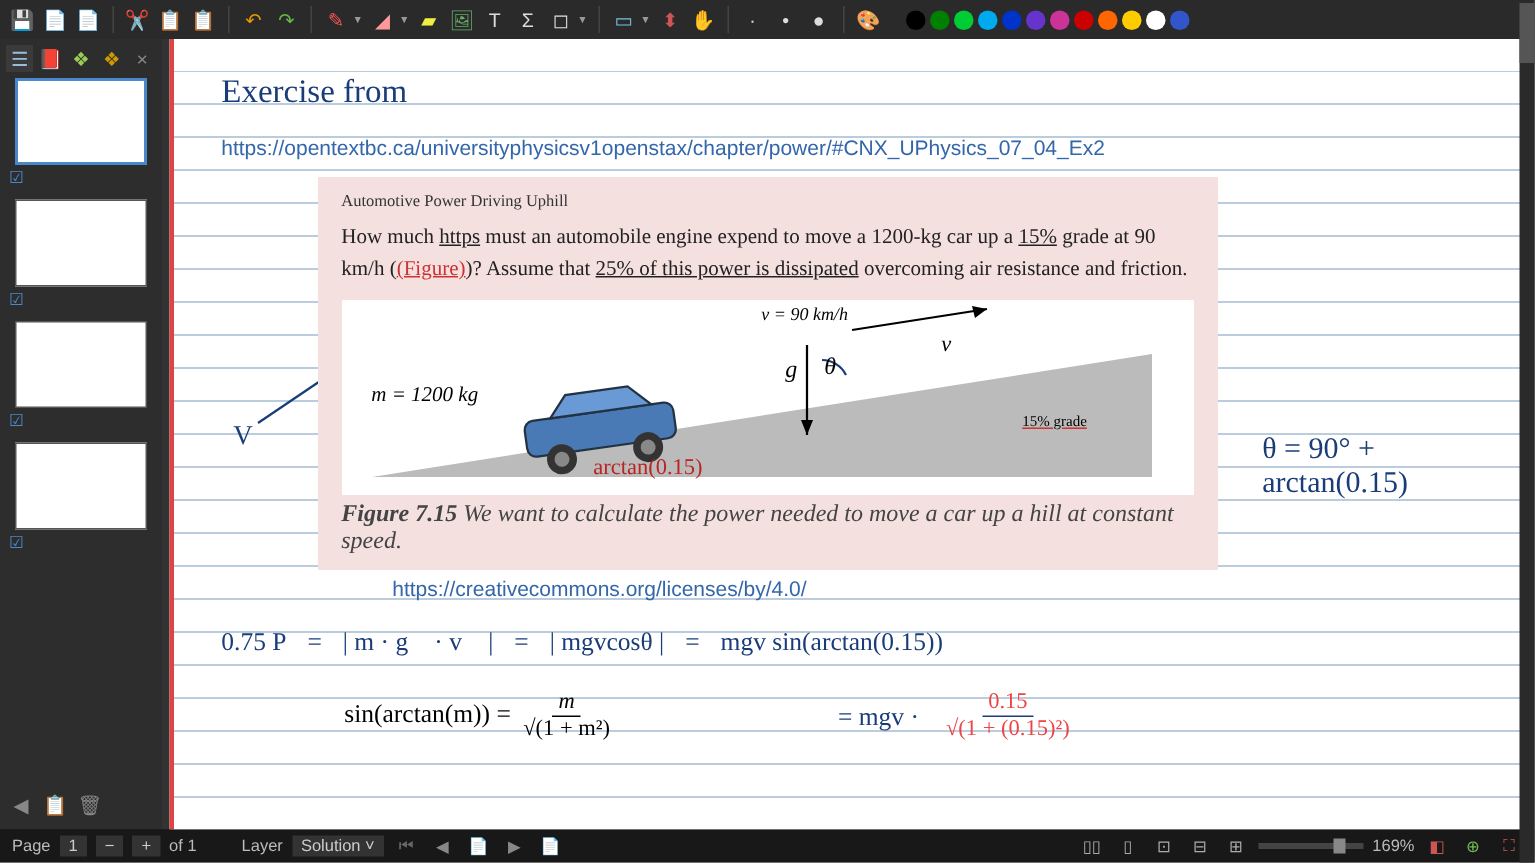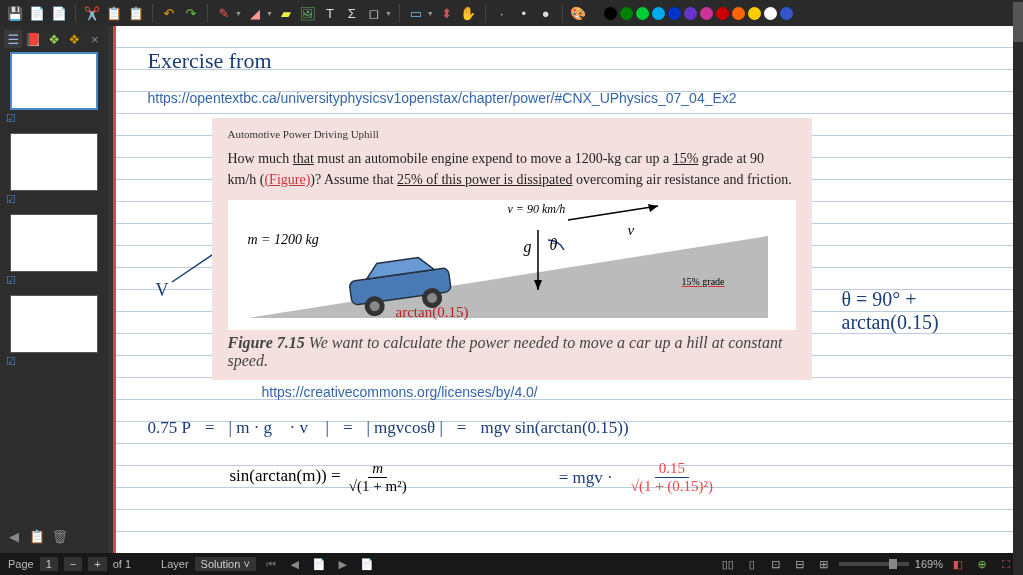--- a/index.html
+++ b/index.html
@@ -168,21 +168,21 @@
         <div class="annot" style="top:254px;left:40px;font-size:18px;color:#1a3d7a">V</div>
         <svg class="arrow-line" style="position:absolute;top:196px;left:52px" width="90" height="66">
             <line x1="4" y1="60" x2="84" y2="6"></line>
             <polygon points="84,6 72,8 78,16"></polygon>
           </svg>
         <div class="annot" style="top:262px;left:726px;font-size:20px;color:#1a3d7a">θ = 90° + arctan(0.15)</div>
 
         <div class="problem-box">
           <div class="prob-title">Automotive Power Driving Uphill</div>
           <div class="prob-text">
-            <span>How much </span><span class="under">that</span><span> must an automobile engine expend to move a 1200-kg car up a </span><span class="under">15%</span><span> grade at 90 km/h (</span><span class="figlink">(Figure)</span><span>)? Assume that </span><span class="under">25% of this power is dissipated</span><span> overcoming air resistance and friction.</span>
+            <span>How much </span><span class="under">https</span><span> must an automobile engine expend to move a 1200-kg car up a </span><span class="under">15%</span><span> grade at 90 km/h (</span><span class="figlink">(Figure)</span><span>)? Assume that </span><span class="under">25% of this power is dissipated</span><span> overcoming air resistance and friction.</span>
           </div>
 
           <div class="diagram">
             <svg width="560" height="124" style="position:absolute;top:0;left:0">
 
               <polygon points="20,118 540,36 540,118" fill="#bbb"></polygon>
 
               <line x1="340" y1="20" x2="430" y2="6" stroke="#000" stroke-width="1.5"></line>
               <polygon points="430,6 420,4 422,12" fill="#000"></polygon>
 
@@ -194,21 +194,21 @@
 
             <svg width="130" height="58" style="position:absolute;top:56px;left:110px;transform:rotate(-8deg)">
               <rect x="12" y="18" width="100" height="24" rx="6" fill="#4a7ab5" stroke="#234" stroke-width="1.5"></rect>
               <path d="M 30 18 L 42 4 L 84 4 L 98 18 Z" fill="#6a9ad5" stroke="#234" stroke-width="1.5"></path>
               <circle cx="34" cy="46" r="10" fill="#333"></circle>
                 <circle cx="34" cy="46" r="5" fill="#888"></circle>
               <circle cx="92" cy="46" r="10" fill="#333"></circle>
                 <circle cx="92" cy="46" r="5" fill="#888"></circle>
             </svg>
             <div style="position:absolute;top:2px;left:280px;font-style:italic;font-size:12px">v = 90 km/h</div>
-            <div style="position:absolute;top:32px;left:20px;font-style:italic;font-size:14px">m = 1200 kg</div>
+            <div style="position:absolute;top:56px;left:20px;font-style:italic;font-size:14px">m = 1200 kg</div>
             <div style="position:absolute;top:76px;left:454px;font-size:10px;text-decoration:underline;text-decoration-color:#c33">15% grade</div>
             <div class="annot" style="top:38px;left:296px;font-size:16px;font-style:italic">g</div>
             <div class="annot" style="top:36px;left:322px;font-size:16px;font-style:italic">θ</div>
             <div class="annot" style="top:22px;left:400px;font-size:15px;font-style:italic">v</div>
             <div class="annot" style="top:104px;left:168px;color:#b22;font-size:15px">arctan(0.15)</div>
           </div>
           <div class="caption"><b>Figure 7.15</b><i> We want to calculate the power needed to move a car up a hill at constant speed.</i></div>
         </div>
 
         <div class="link" style="margin-left:114px;margin-top:4px;font-size:14px">https://creativecommons.org/licenses/by/4.0/</div>

